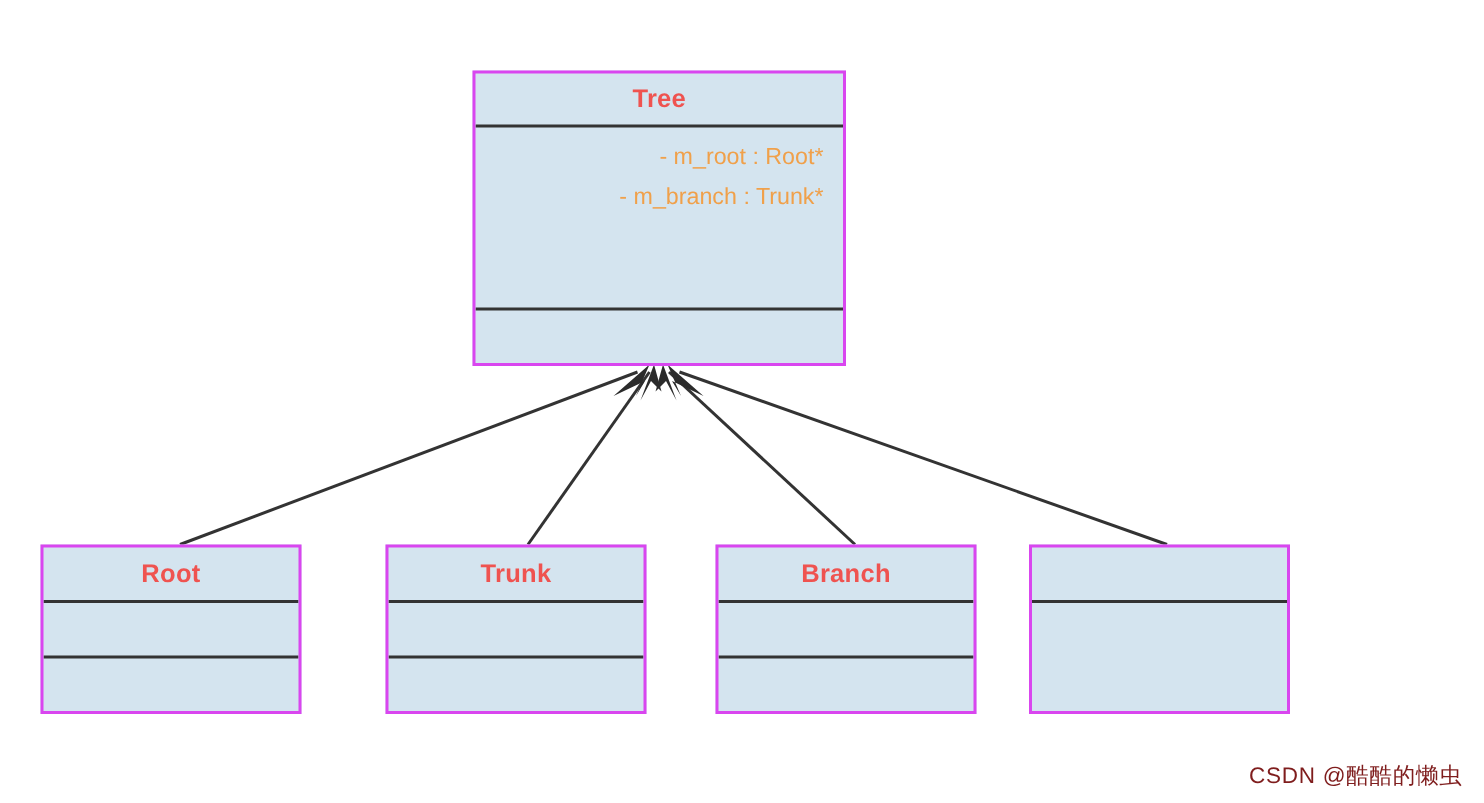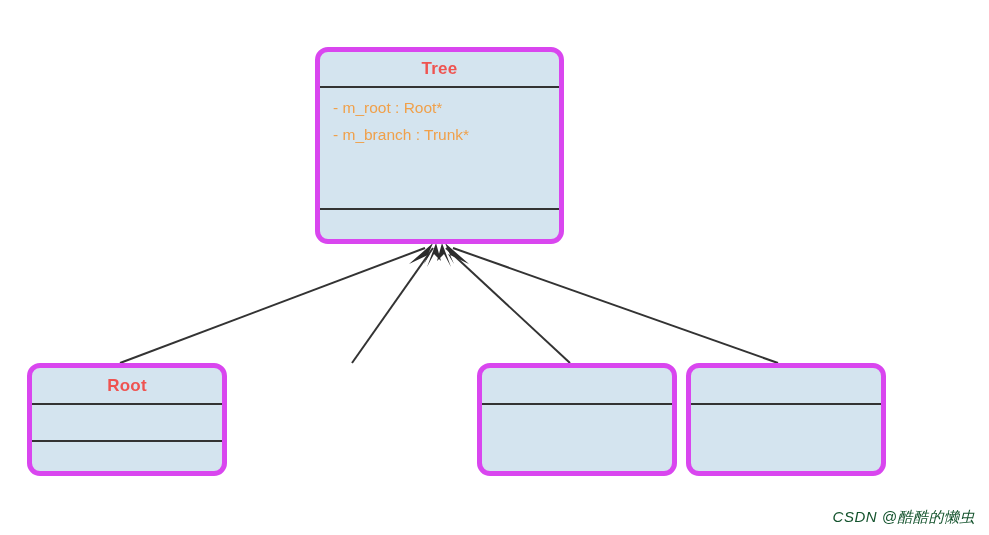--- a/index.html
+++ b/index.html
@@ -22,22 +22,22 @@
     left: 0;
     top: 0;
     width: 989px;
     height: 535px;
     pointer-events: none;
   }
   .uml-class {
     position: absolute;
     box-sizing: border-box;
     background: #d4e4ef;
-    border: 5px solid #d946ef;
-    border-radius: 13px;
+    border: 2px solid #d946ef;
+    border-radius: 0;
     overflow: hidden;
     z-index: 2;
   }
   .uml-title {
     box-sizing: border-box;
     display: flex;
     align-items: center;
     justify-content: center;
     color: #ef5350;
     font-weight: bold;
@@ -64,48 +64,47 @@
     box-sizing: border-box;
   }
   
   #class-tree {
     left: 315px;
     top: 47px;
     width: 249px;
     height: 197px;
   }
   #class-tree .uml-title { height: 36px; }
-  #class-tree .uml-attrs { height: 122px; }
+  #class-tree .uml-attrs { height: 122px; text-align: right; }
   #class-tree .uml-ops   { height: 35px; }
 
   
   .child-class {
     top: 363px;
-    width: 200px;
+    width: 174px;
     height: 113px;
   }
   .child-class .uml-title { height: 37px; }
   .child-class .mid-compartment { height: 37px; border-bottom: 2px solid #333333; box-sizing: border-box; }
   .child-class .bot-compartment { height: 35px; box-sizing: border-box; }
 
   #class-root   { left: 27px; }
   #class-trunk  { left: 257px; }
   #class-branch { left: 477px; }
   #class-leaf   { left: 686px; }
 
   #watermark {
     position: absolute;
     right: 14px;
     bottom: 8px;
-    color: #14532d;
+    color: #7f1d1d;
     font-size: 15px;
     letter-spacing: 0.5px;
     z-index: 3;
     user-select: none;
-    font-style: italic;
   }
 </style>
 </head>
 <body>
 
 <div id="canvas">
 
   <svg id="edge-layer" viewBox="0 0 989 535" xmlns="http://www.w3.org/2000/svg">
     <g stroke="#333333" stroke-width="2" fill="none">
       <line x1="120" y1="363" x2="425" y2="248"></line>
@@ -129,22 +128,28 @@
     </div>
     <div class="uml-ops empty-compartment"></div>
   </div>
 
   <div class="uml-class child-class" id="class-root">
     <div class="uml-title">Root</div>
     <div class="mid-compartment empty-compartment"></div>
     <div class="bot-compartment empty-compartment"></div>
   </div>
 
+  <div class="uml-class child-class" id="class-trunk">
+    <div class="uml-title">Trunk</div>
+    <div class="mid-compartment empty-compartment"></div>
+    <div class="bot-compartment empty-compartment"></div>
+  </div>
 
   <div class="uml-class child-class" id="class-branch">
+    <div class="uml-title">Branch</div>
     <div class="mid-compartment empty-compartment"></div>
     <div class="bot-compartment empty-compartment"></div>
   </div>
 
   <div class="uml-class child-class" id="class-leaf">
     <div class="mid-compartment empty-compartment"></div>
     <div class="bot-compartment empty-compartment"></div>
   </div>
 
   <div id="watermark">CSDN @酷酷的懒虫</div>

